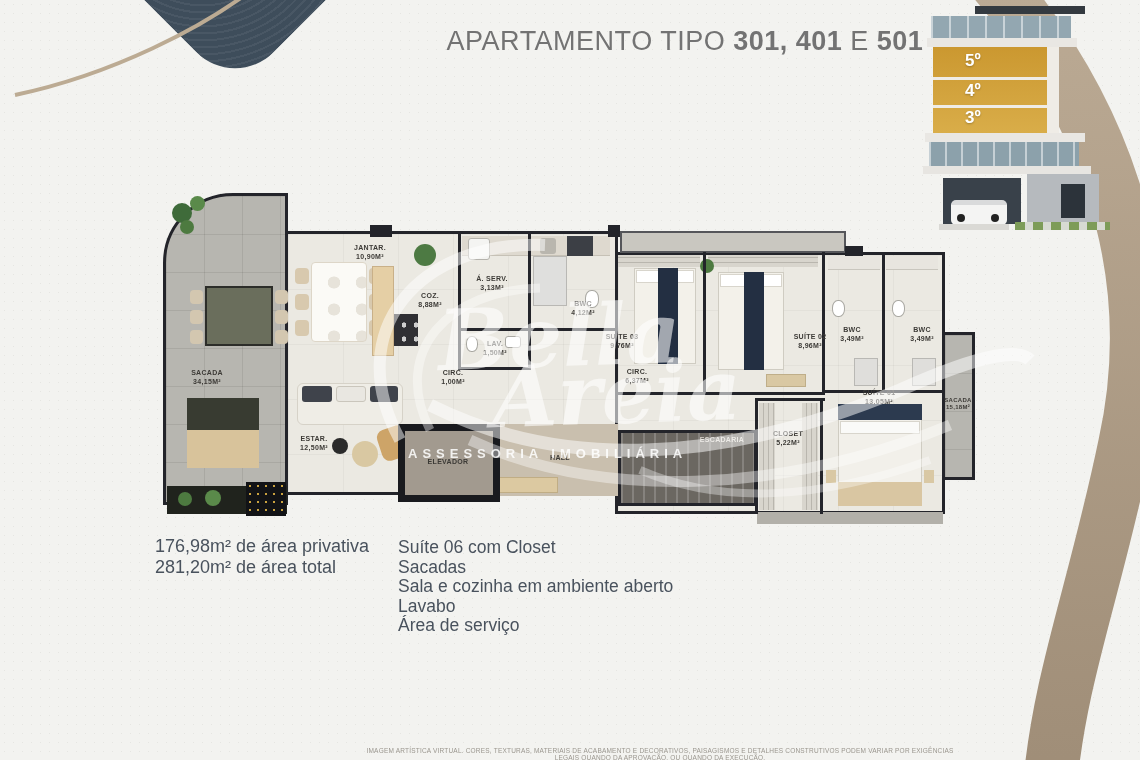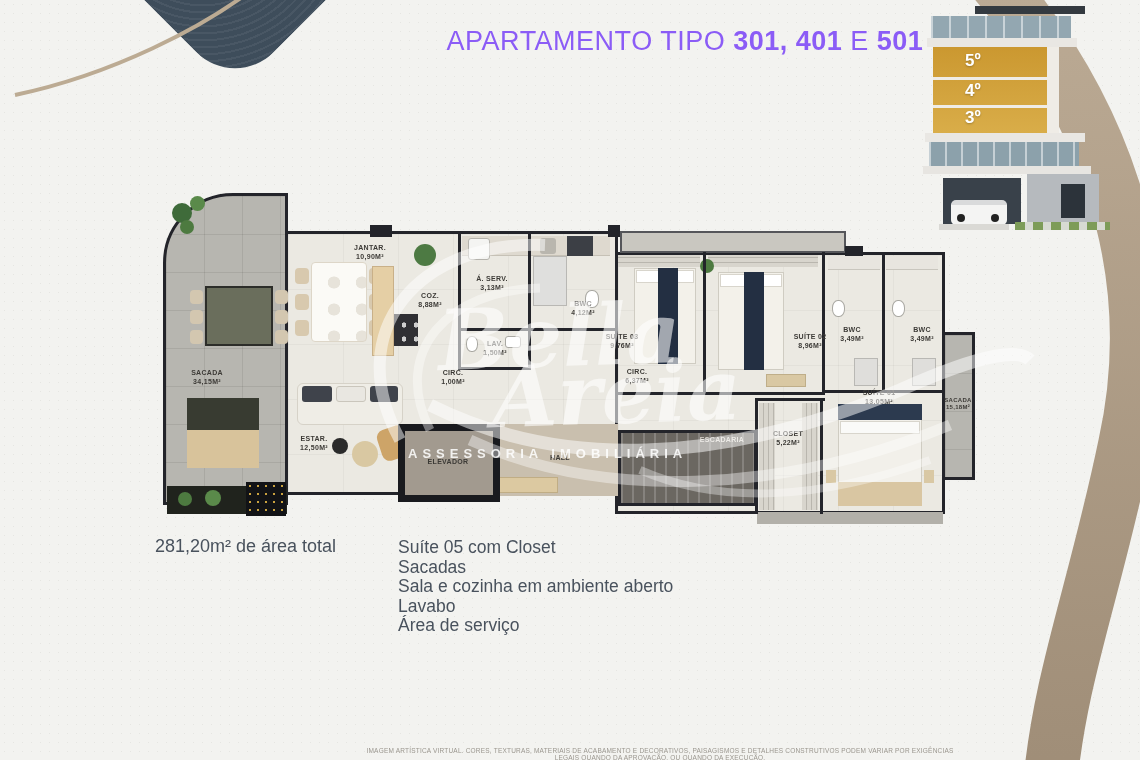--- a/index.html
+++ b/index.html
@@ -13,21 +13,21 @@
 
   
   .corner-shape{position:absolute;left:100px;top:-235px;width:270px;height:270px;
     background-color:#3e4d5b;border-radius:55px;transform:rotate(45deg);z-index:2;
     background-image:repeating-radial-gradient(circle at 45% 62%, rgba(255,255,255,.06) 0 2px, transparent 2px 7px);}
   .svg-layer{position:absolute;left:0;top:0;width:1140px;height:760px;z-index:1;pointer-events:none;}
   .svg-layer.top{z-index:3;}
 
   
   .title{position:absolute;left:435px;top:26px;width:500px;text-align:center;z-index:50;
-    font-size:27px;color:#8b5cf6;letter-spacing:.5px;font-weight:500;white-space:nowrap;}
+    font-size:27px;color:#737373;letter-spacing:.5px;font-weight:500;white-space:nowrap;}
   .title b{font-weight:800;}
 
   
   .building{position:absolute;left:915px;top:2px;width:220px;height:228px;z-index:6;}
   .building .abs{position:absolute;}
   .flabel{position:absolute;left:50px;color:#ffffff;font-weight:800;font-size:17px;z-index:8;
     text-shadow:0 1px 2px rgba(0,0,0,.25);}
 
   
   .plan{position:absolute;left:0;top:0;width:1140px;height:760px;z-index:5;}
@@ -297,25 +297,26 @@
       <path d="M 430,405 C 560,470 720,465 900,390 C 990,350 1020,350 1030,360" fill="none" stroke="#ffffff" stroke-width="13" opacity="0.5"></path>
       <path d="M 470,440 C 600,500 780,495 950,425" fill="none" stroke="#ffffff" stroke-width="11" opacity="0.4"></path>
       <path d="M 640,470 C 720,505 820,500 930,460" fill="none" stroke="#ffffff" stroke-width="8" opacity="0.35"></path>
     </svg>
     <span class="wm-script" style="left:438px;top:295px;">Bella</span>
     <span class="wm-script" style="left:492px;top:352px;">Areia</span>
     <div class="wm-tag">ASSESSORIA IMOBILIÁRIA</div>
   </div>
 
   <div class="specs">
+    <div>176,98m² de área privativa</div>
     <div>281,20m² de área total</div>
   </div>
 
   <ul class="features">
-    <li>Suíte 05 com Closet</li>
+    <li>Suíte 06 com Closet</li>
     <li>Sacadas</li>
     <li>Sala e cozinha em ambiente aberto</li>
     <li>Lavabo</li>
     <li>Área de serviço</li>
   </ul>
 
   <div class="disclaimer">IMAGEM ARTÍSTICA VIRTUAL. CORES, TEXTURAS, MATERIAIS DE ACABAMENTO E DECORATIVOS, PAISAGISMOS E DETALHES CONSTRUTIVOS PODEM VARIAR POR EXIGÊNCIAS LEGAIS QUANDO DA APROVAÇÃO, OU QUANDO DA EXECUÇÃO.</div>
 
 </div>
 

